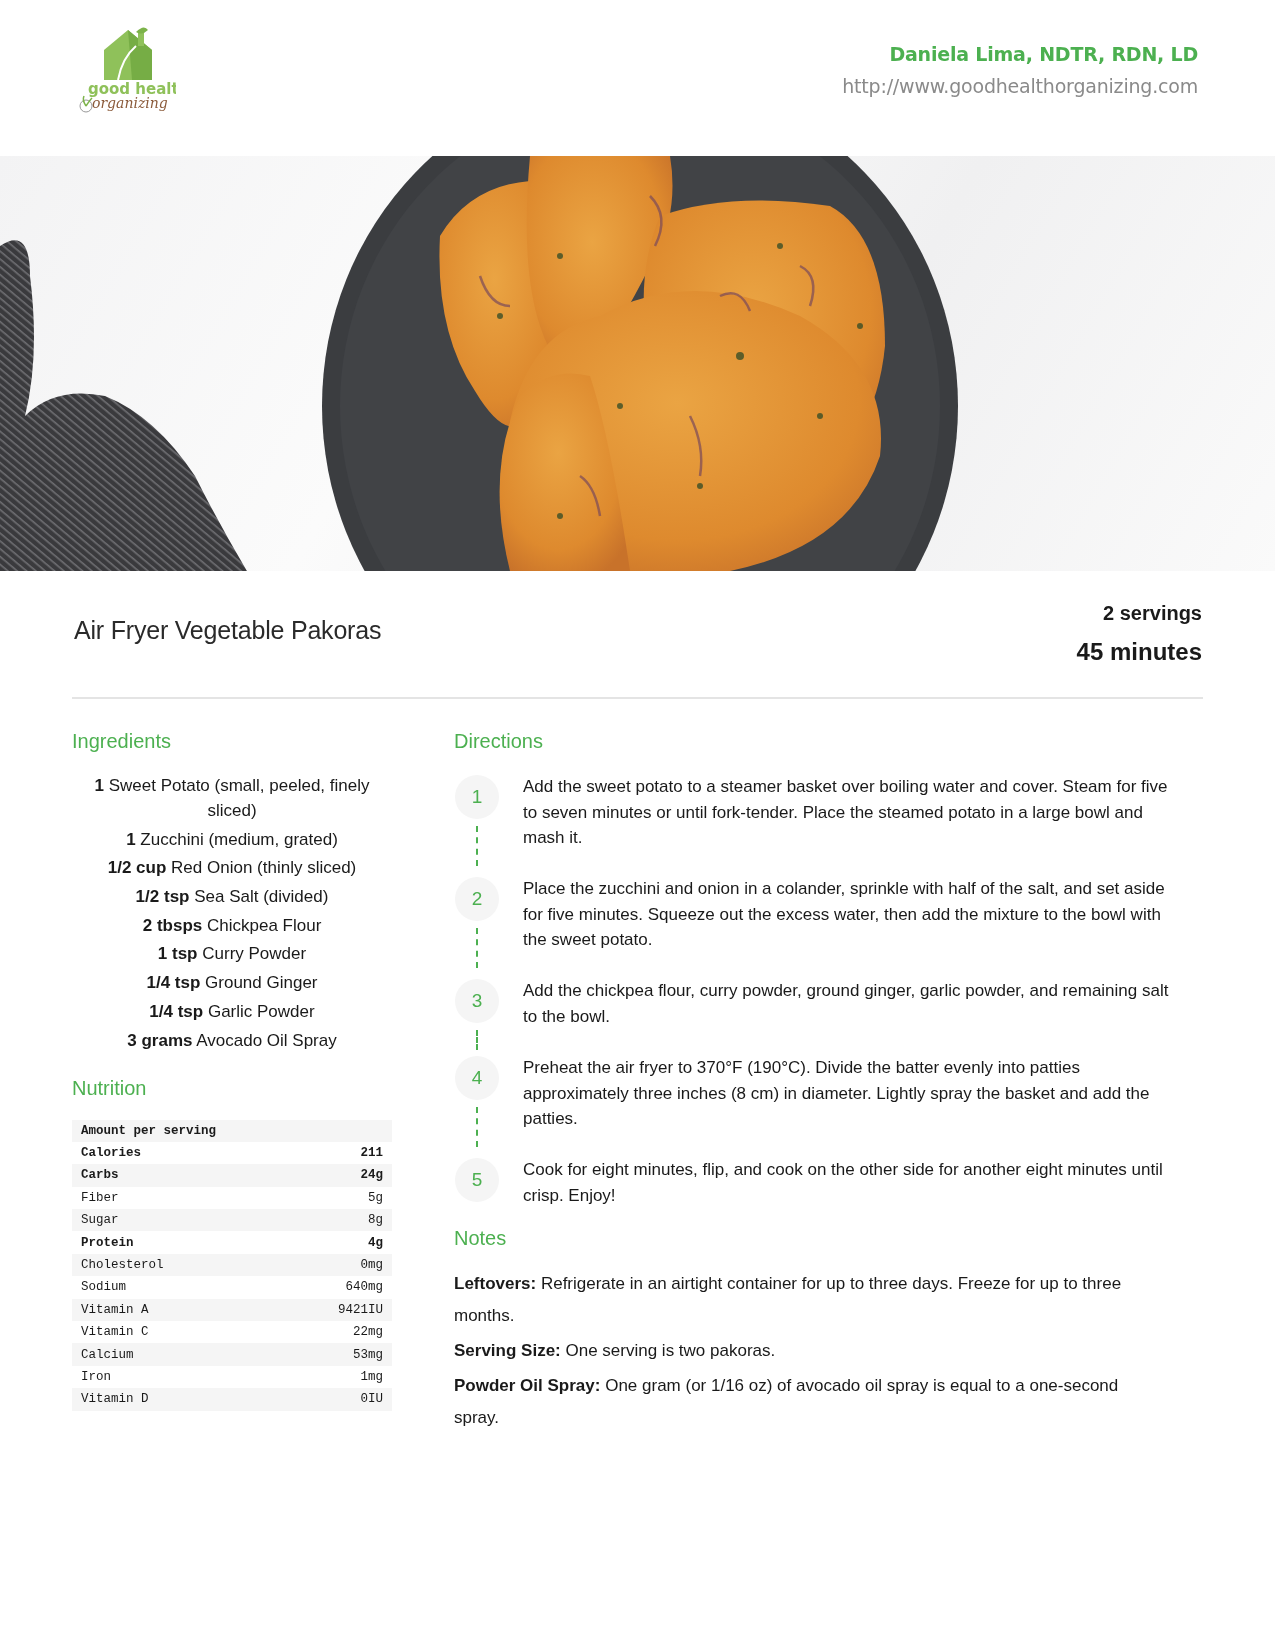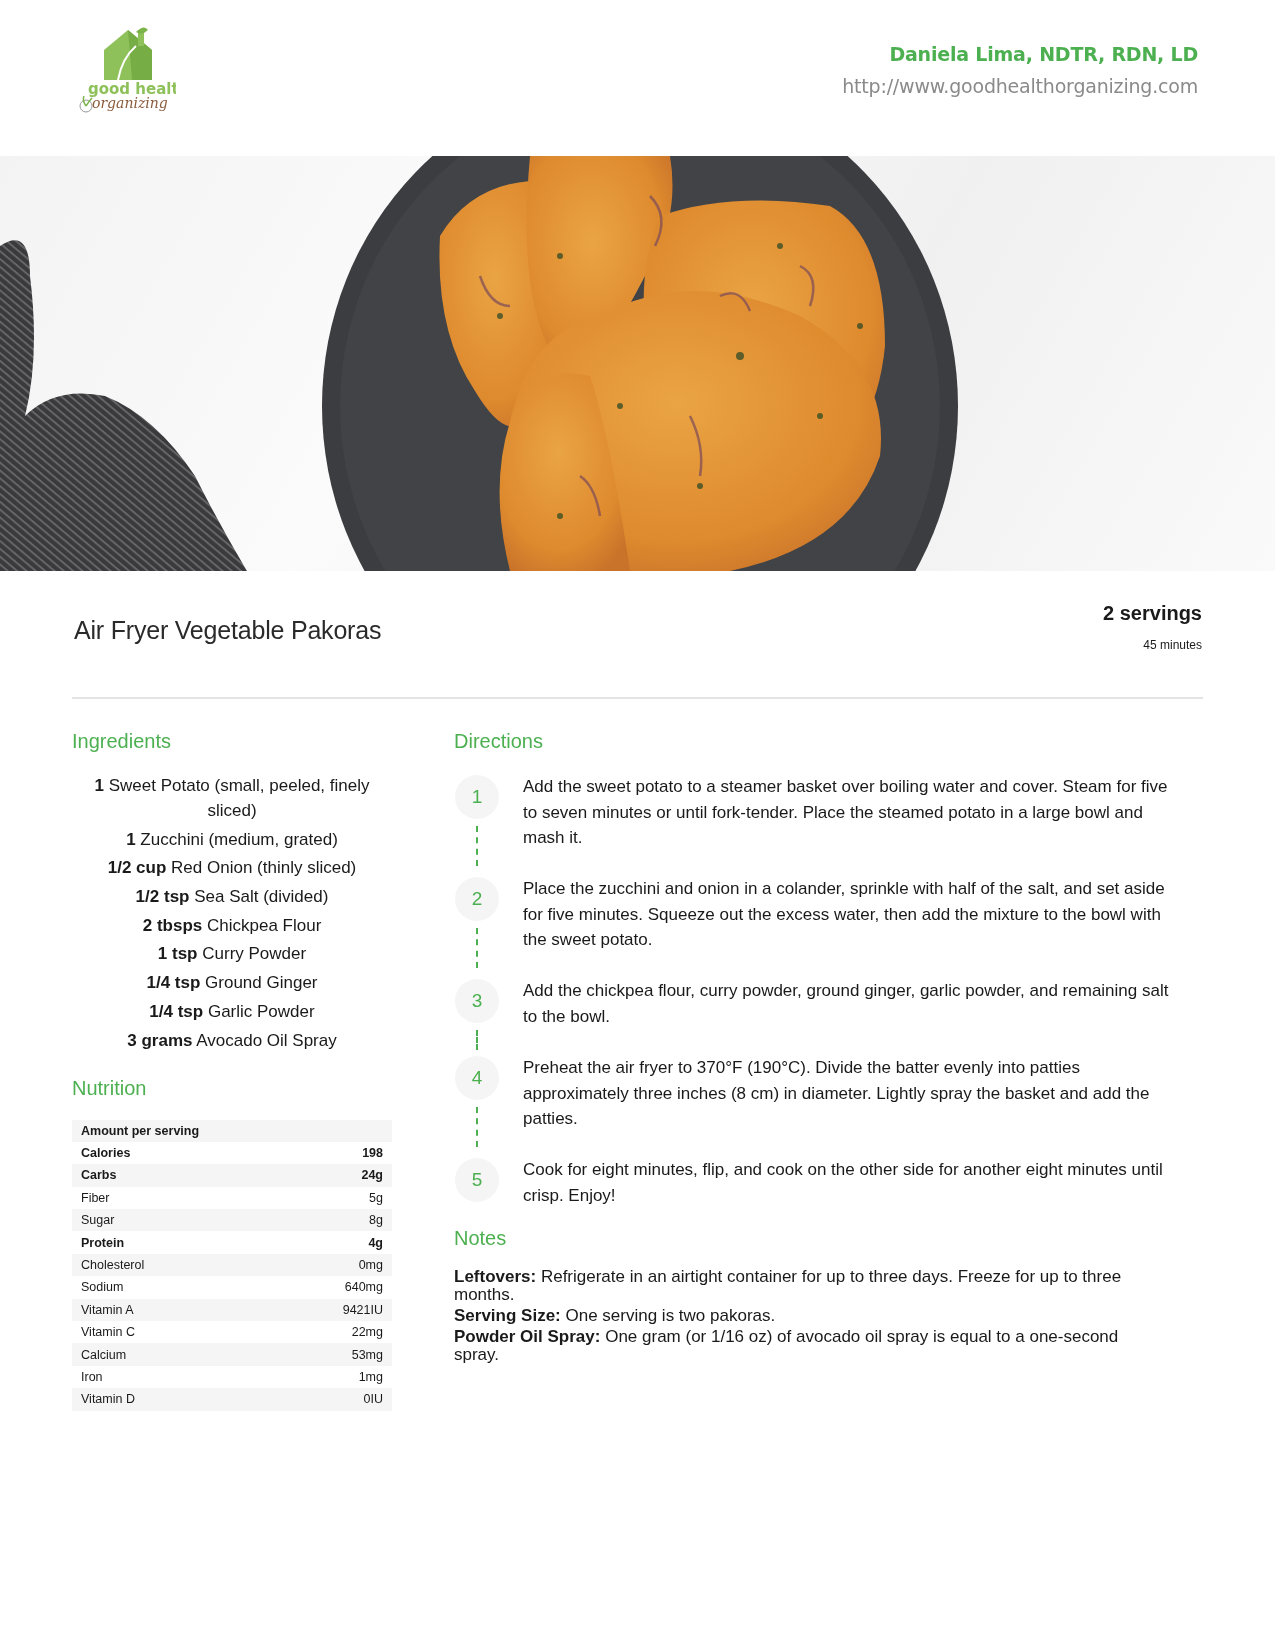--- a/index.html
+++ b/index.html
@@ -13,47 +13,47 @@
     .author .url { font-size: 19px; color: #8a8a8a; margin-top: 10px; letter-spacing: -0.2px; }
 
     
     .hero { position: absolute; left: 0; top: 156px; width: 1275px; height: 415px; overflow: hidden;
       background: linear-gradient(120deg, #f3f3f4 0%, #fbfbfb 35%, #f0f0f1 65%, #fafafa 100%); }
 
     
     .title { position: absolute; left: 74px; top: 616px; font-size: 25px; color: #2a2a2a; font-family: "Liberation Sans", sans-serif; letter-spacing: -0.2px; }
     .meta { position: absolute; right: 73px; top: 602px; text-align: right; font-family: "Liberation Sans", sans-serif; }
     .meta .servings { font-size: 20px; font-weight: bold; color: #1a1a1a; }
-    .meta .time { font-size: 12px; color: #1a1a1a; margin-top: 13px; }
+    .meta .time { font-size: 24px; color: #1a1a1a; margin-top: 13px; font-weight: bold; }
     .divider { position: absolute; left: 72px; top: 697px; width: 1131px; height: 2px; background: #e4e4e4; }
 
     
     .h2 { font-size: 20px; color: #4cb050; font-family: "Liberation Sans", sans-serif; }
 
     
     .left { position: absolute; left: 72px; top: 730px; width: 320px; }
     .ingredients { margin-top: 20px; }
     .ing { font-size: 17px; line-height: 25px; margin-bottom: 3.7px; font-family: "Liberation Sans", sans-serif; color: #1a1a1a; text-align: center; }
     .ing b { font-weight: bold; }
     .nutrition-h { margin-top: 24px; }
-    .ntable { margin-top: 20px; width: 320px; font-family: Liberation Sans, sans-serif; font-size: 12.5px; }
+    .ntable { margin-top: 20px; width: 320px; font-family: Liberation Mono, monospace; font-size: 12.5px; }
     .nrow { display: flex; justify-content: space-between; height: 22.4px; align-items: center; padding: 0 9px; }
     .nrow:nth-child(odd) { background: #f5f5f5; }
     .nrow.bold { font-weight: bold; }
     .nrow .lab { color: #1a1a1a; }
     .nrow .val { color: #1a1a1a; }
 
     
     .right { position: absolute; left: 454px; top: 730px; width: 720px; }
     .steps { margin-top: 21px; position: relative; }
     .step { position: relative; padding-left: 69px; font-family: "Liberation Sans", sans-serif; font-size: 17px; line-height: 25.5px; color: #1a1a1a; }
     .step .num { position: absolute; left: 1px; top: 1px; width: 44px; height: 44px; border-radius: 50%; background: #f5f5f5; color: #4cb050; font-size: 19px; display: flex; align-items: center; justify-content: center; }
     .step .dash { position: absolute; left: 22px; top: 52px; width: 0; border-left: 2px dashed #4cb050; }
     .notes-h { margin-top: 18px; }
-    .notes { margin-top: 18px; font-family: "Liberation Sans", sans-serif; font-size: 17px; line-height: 18px; color: #1a1a1a; width: 712px; }
+    .notes { margin-top: 18px; font-family: "Liberation Sans", sans-serif; font-size: 17px; line-height: 32px; color: #1a1a1a; width: 712px; }
     .note { margin-bottom: 3px; }
     .note b { font-weight: bold; }
   </style>
 </head>
 <body>
 
 <div class="logo">
   <svg width="100" height="96" viewBox="0 0 100 96">
     <polygon points="28,26 52,6 76,26 76,56 28,56" fill="#8fc15a"></polygon>
     <polygon points="52,6 76,26 76,56 56,56" fill="#76ad45"></polygon>
@@ -140,21 +140,21 @@
   </div>
 
   <div class="h2 nutrition-h">Nutrition</div>
   <div class="ntable">
     <div class="nrow bold">
         <span class="lab">Amount per serving</span>
         <span></span>
       </div>
     <div class="nrow bold">
         <span class="lab">Calories</span>
-        <span class="val">198</span>
+        <span class="val">211</span>
       </div>
     <div class="nrow bold">
         <span class="lab">Carbs</span>
         <span class="val">24g</span>
       </div>
     <div class="nrow">
         <span class="lab">Fiber</span>
         <span class="val">5g</span>
       </div>
     <div class="nrow">

